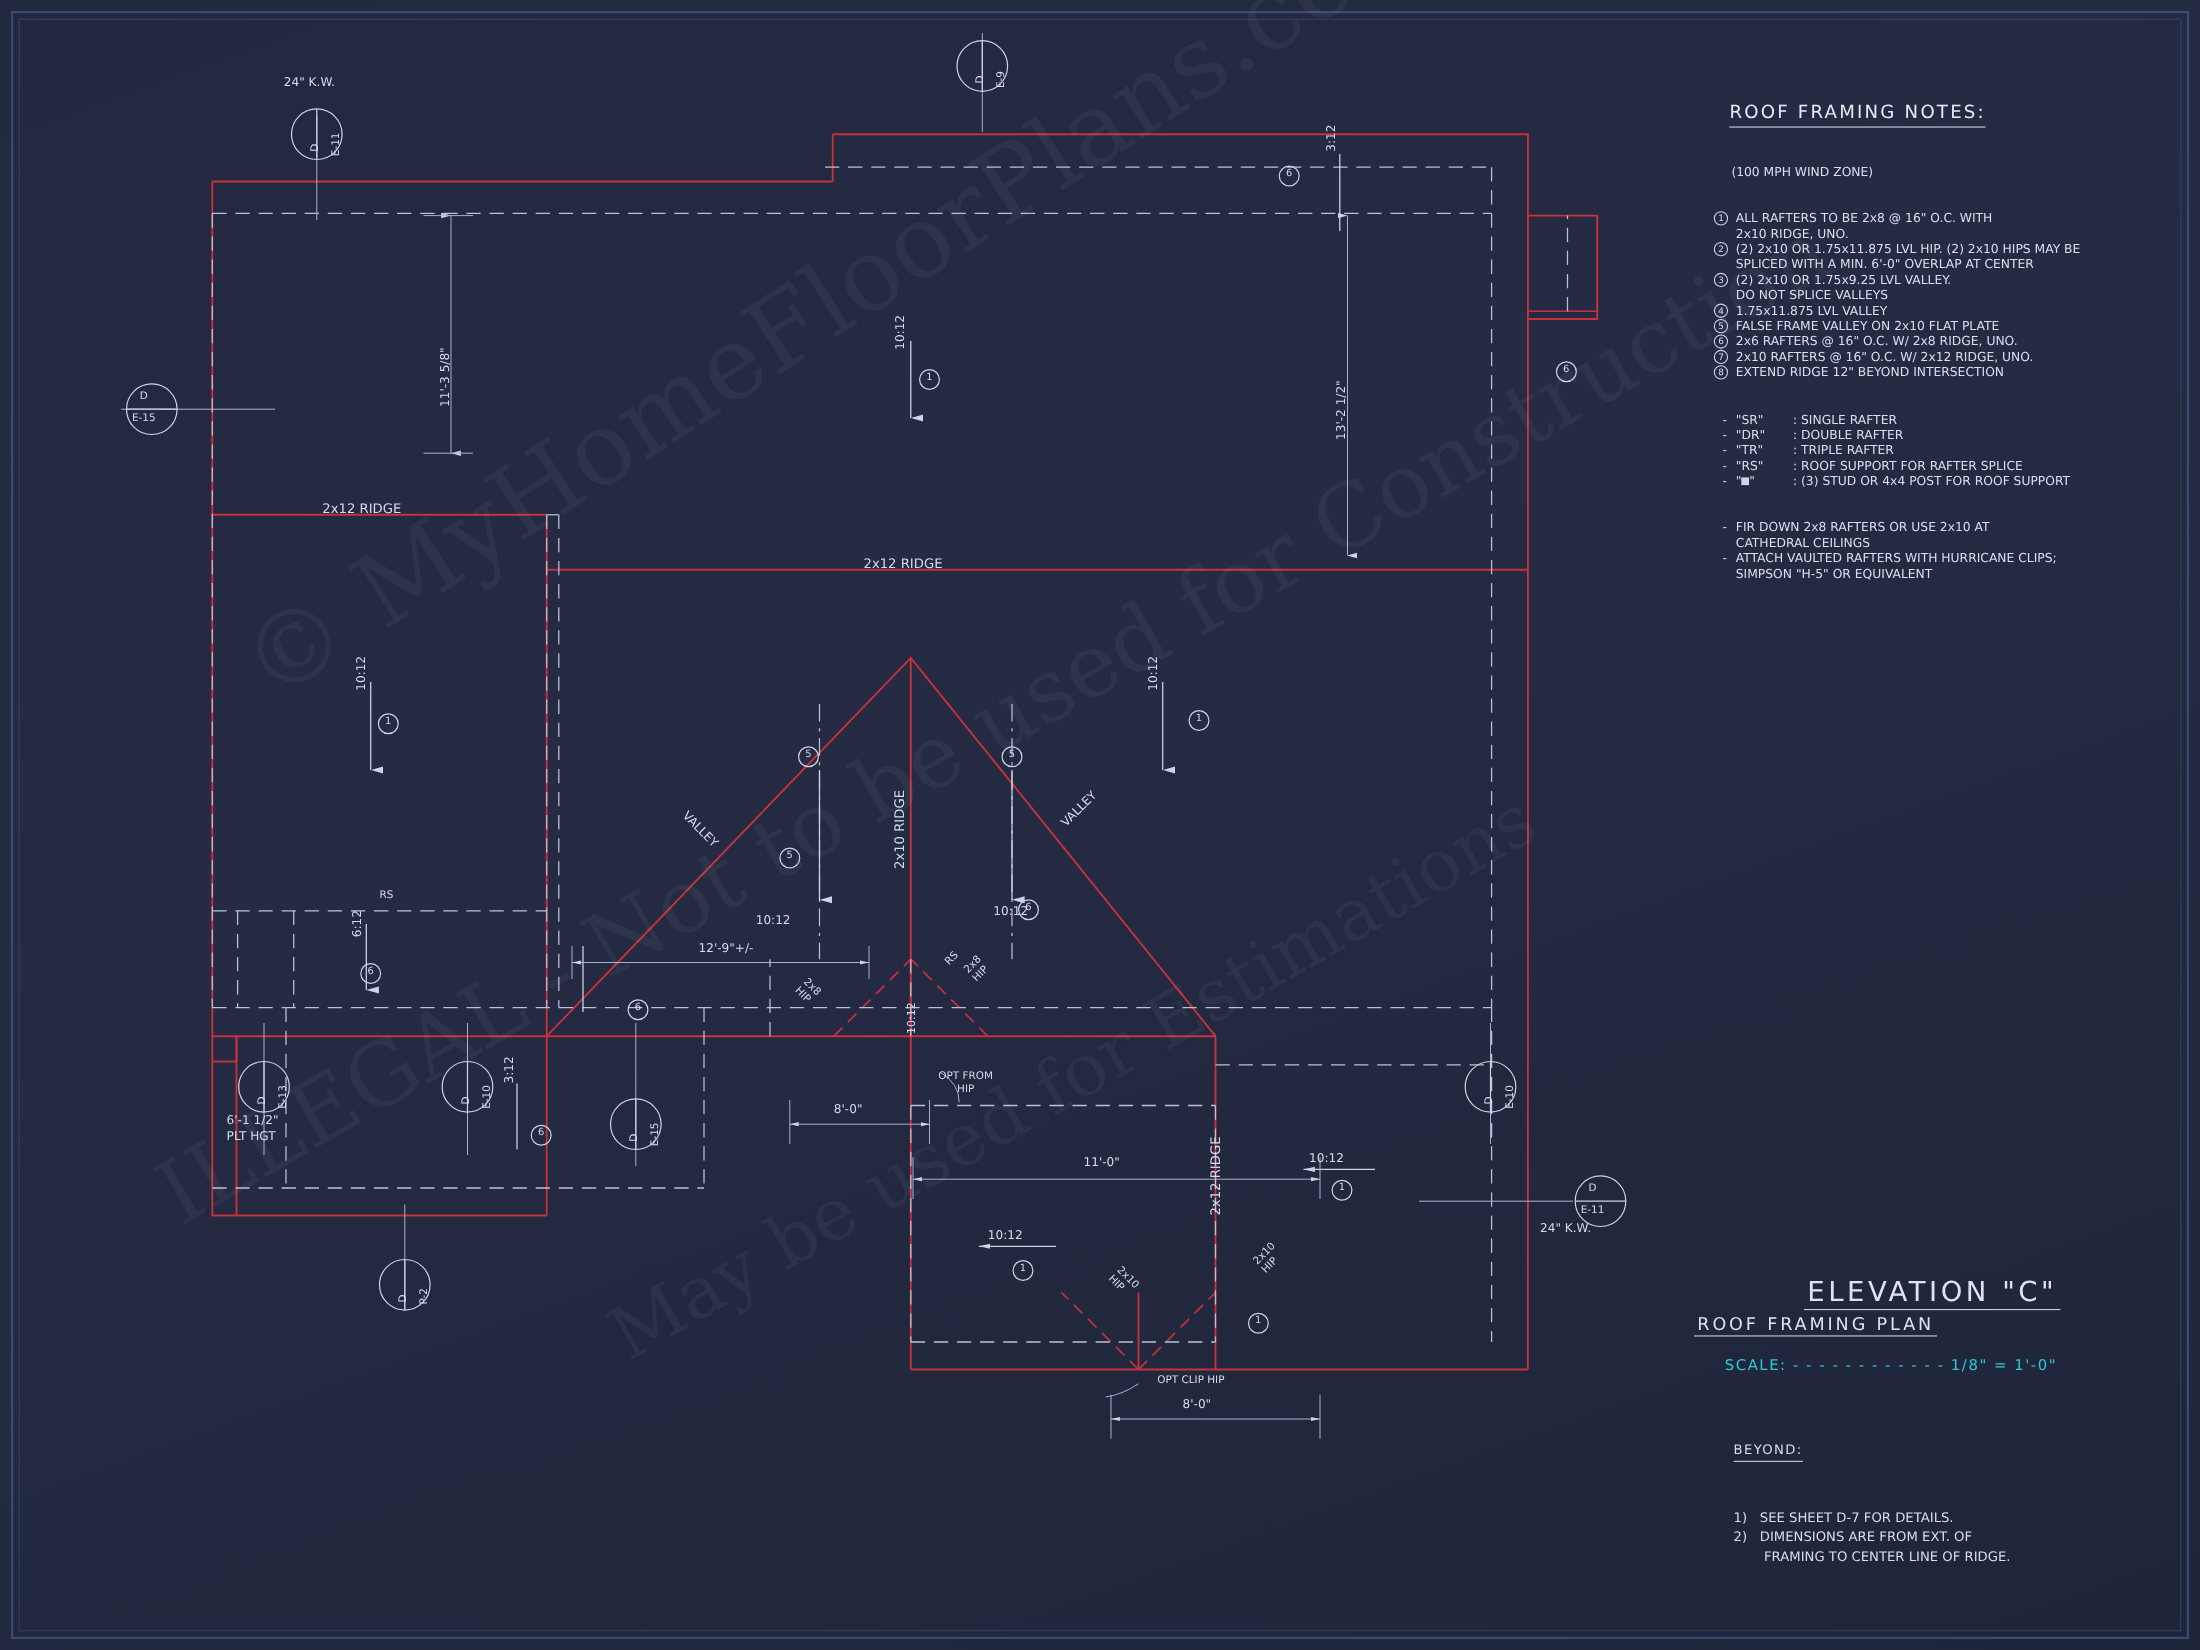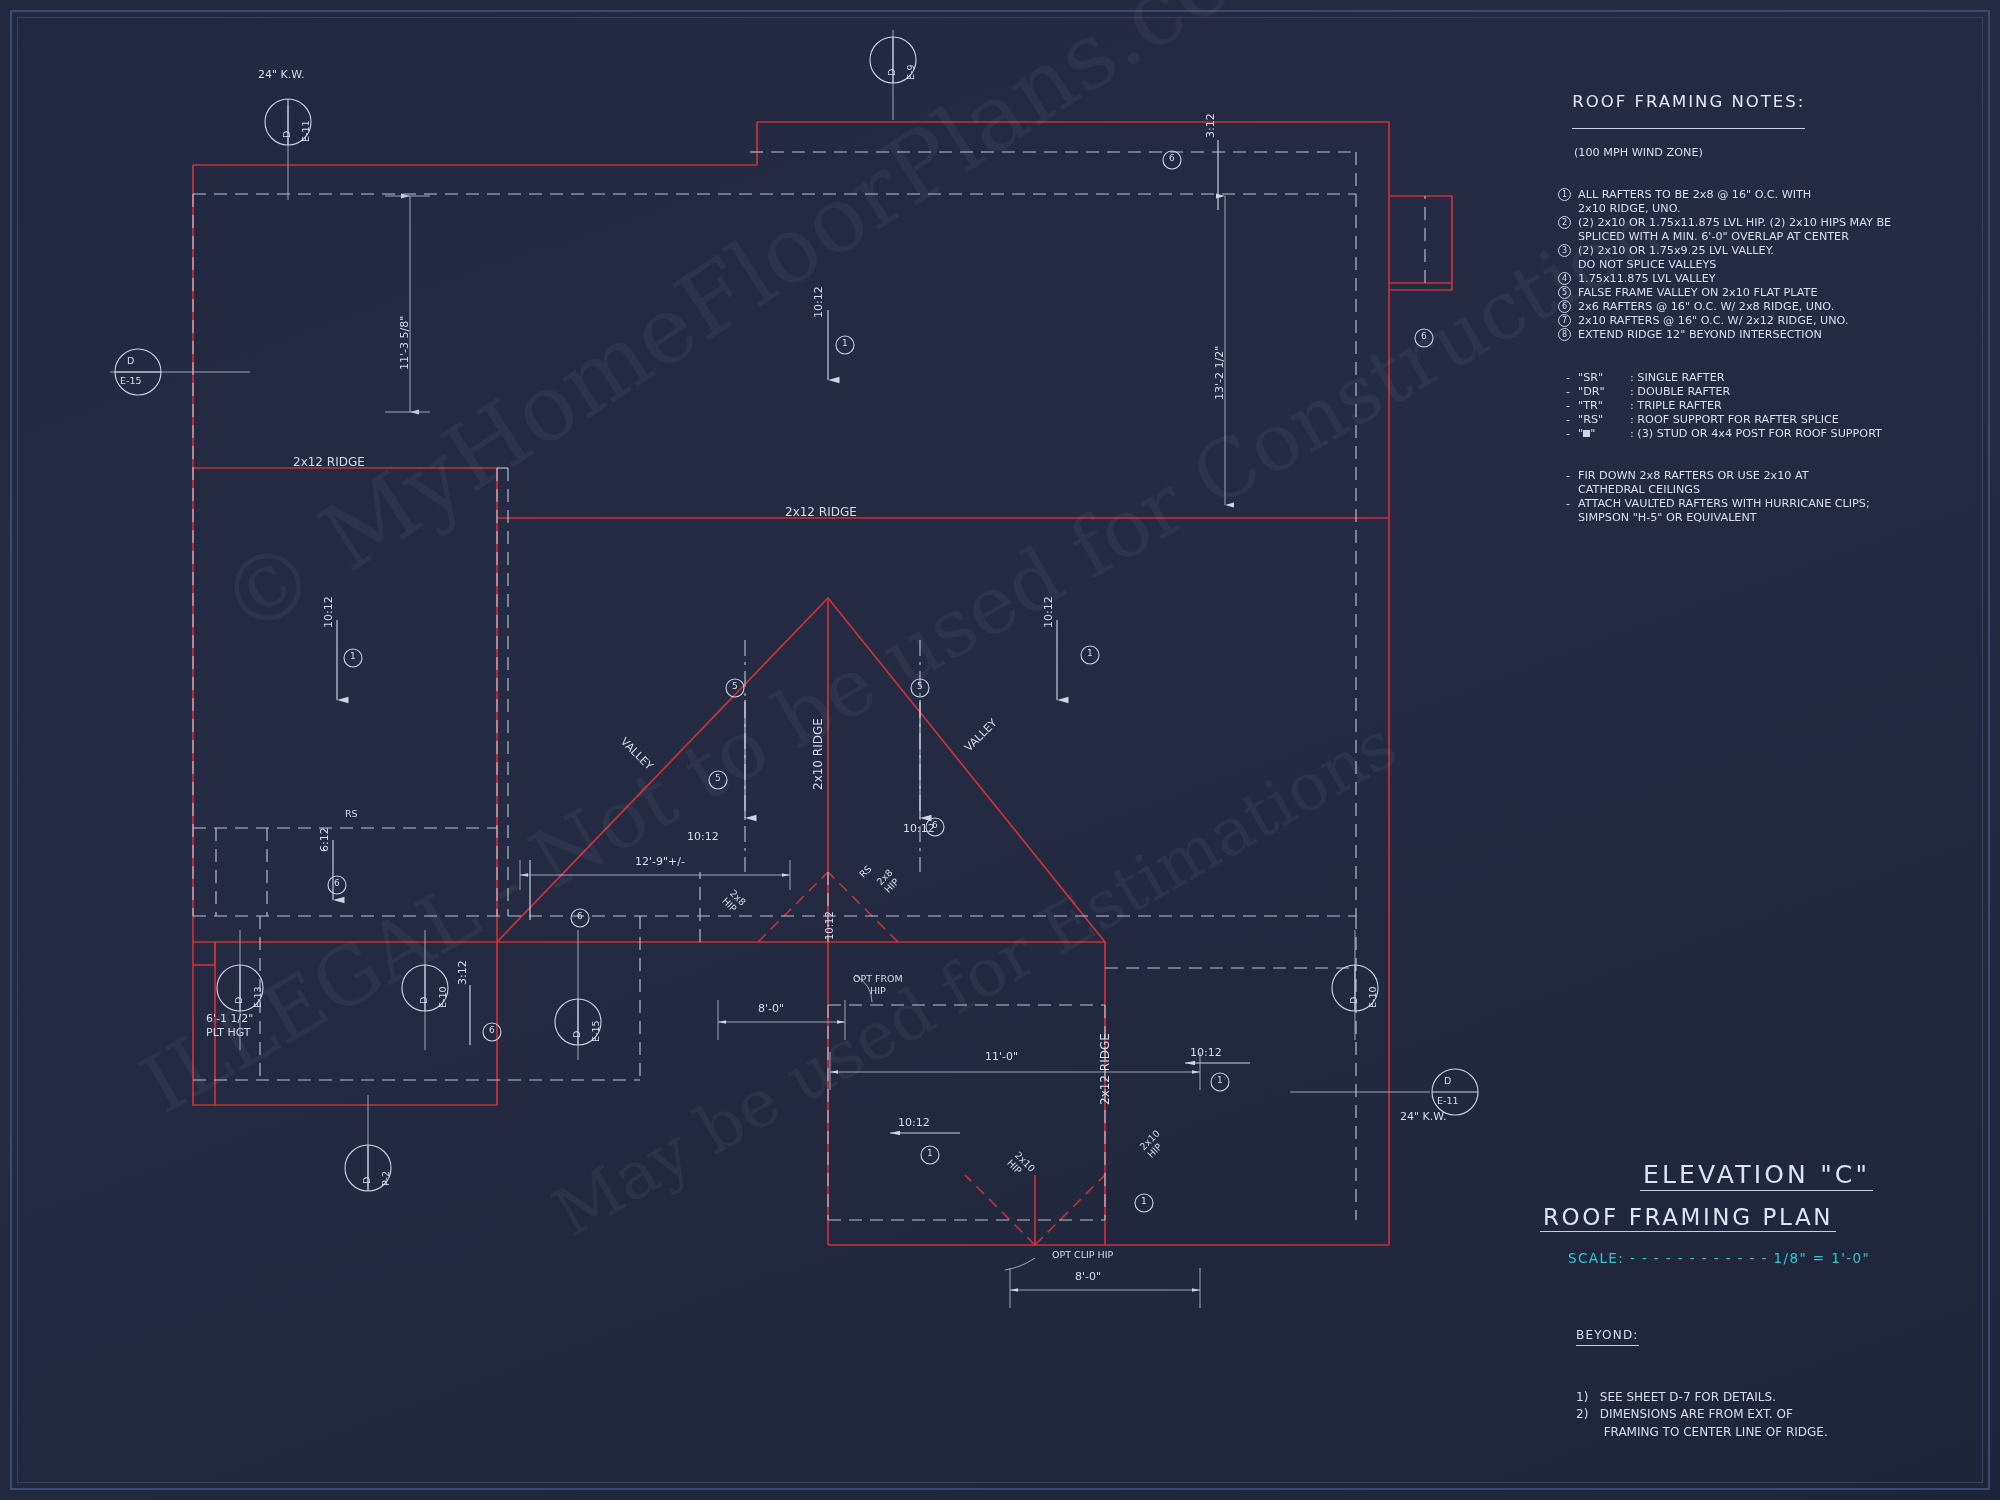--- a/index.html
+++ b/index.html
@@ -51,22 +51,22 @@
     color: #d9dfee;
     line-height: 1.255;
     white-space: pre;
   }
   .notes-title {
     font-size: 16.5px;
     letter-spacing: 2px;
     color: #e4e9f6;
     border-bottom: 1.3px solid #c9d1e3;
     display: inline-block;
-    padding-bottom: 15px;
-    margin-bottom: 3px;
+    padding-bottom: 2px;
+    margin-bottom: 20px;
   }
   .note-row {
     display: flex;
     align-items: flex-start;
   }
   .note-num {
     width: 20px;
     flex: 0 0 20px;
     text-align: left;
     color: #d9dfee;
@@ -101,27 +101,27 @@
   .tb-l1 {
     font-size: 25px;
     letter-spacing: 3.2px;
     color: #dde3f1;
     border-bottom: 1.5px solid #c6cfe2;
     display: inline-block;
     padding: 0 3px 1px 3px;
     margin-left: 100px;
   }
   .tb-l2 {
-    font-size: 23px;
+    font-size: 16px;
     letter-spacing: 2.6px;
     color: #dde3f1;
     border-bottom: 1.5px solid #c6cfe2;
     display: inline-block;
     padding: 0 3px 1px 3px;
-    margin-top: 13px;
+    margin-top: 3px;
   }
   .tb-scale {
     margin-top: 18px;
     margin-left: 28px;
     font-size: 13.5px;
     color: #2ec9d6;
     letter-spacing: 1.4px;
   }
   .tb-notes {
     margin-top: 26px;

